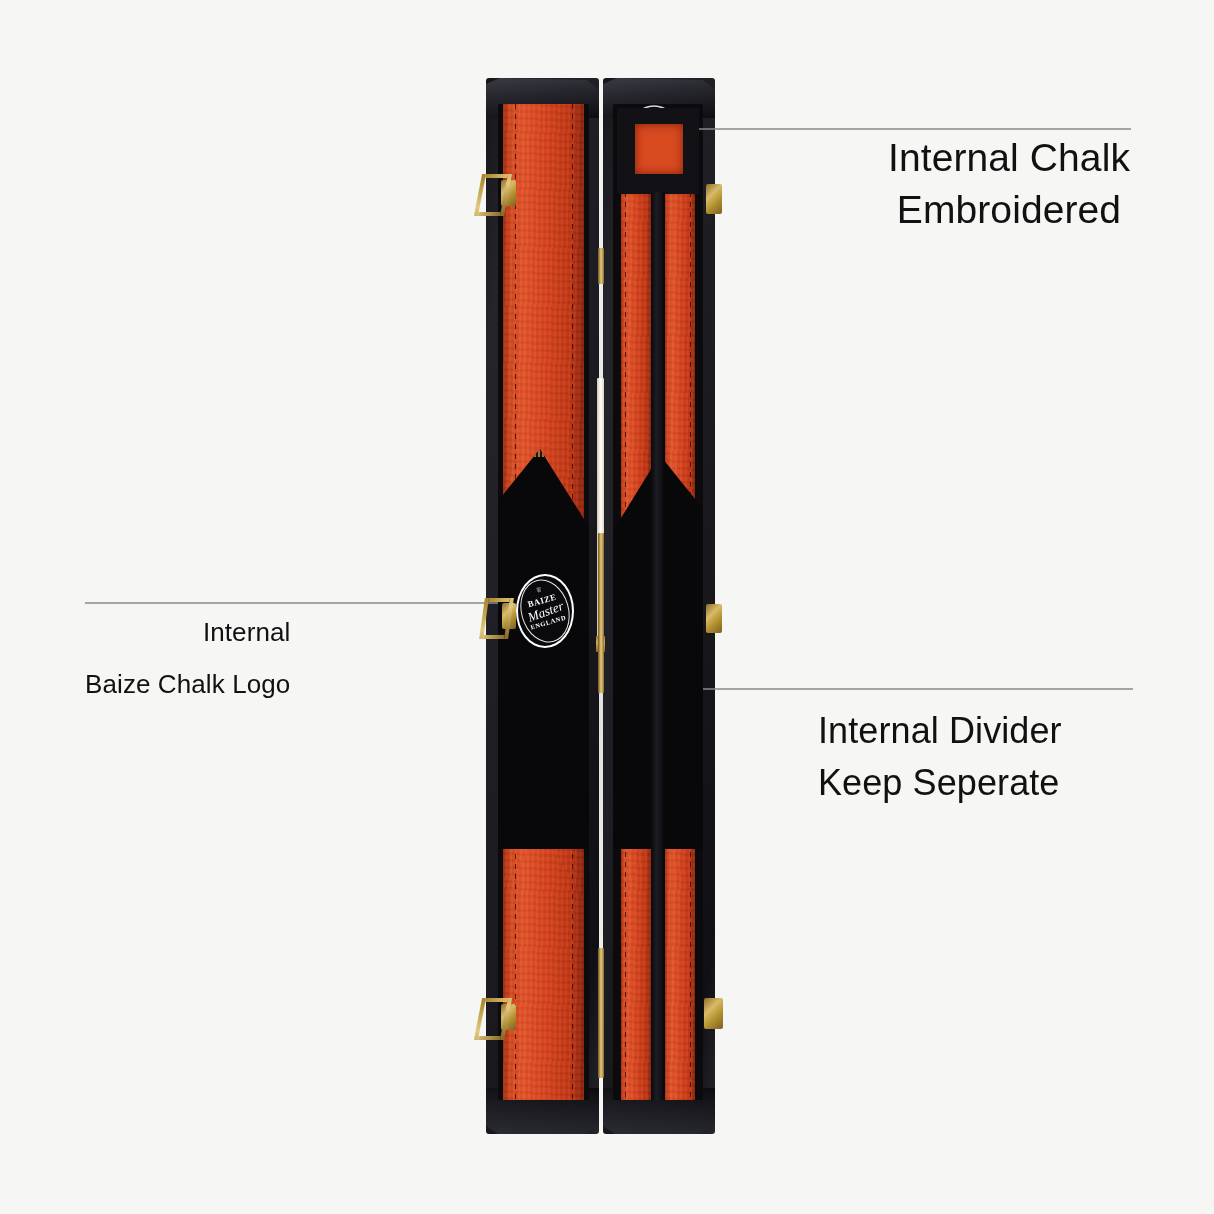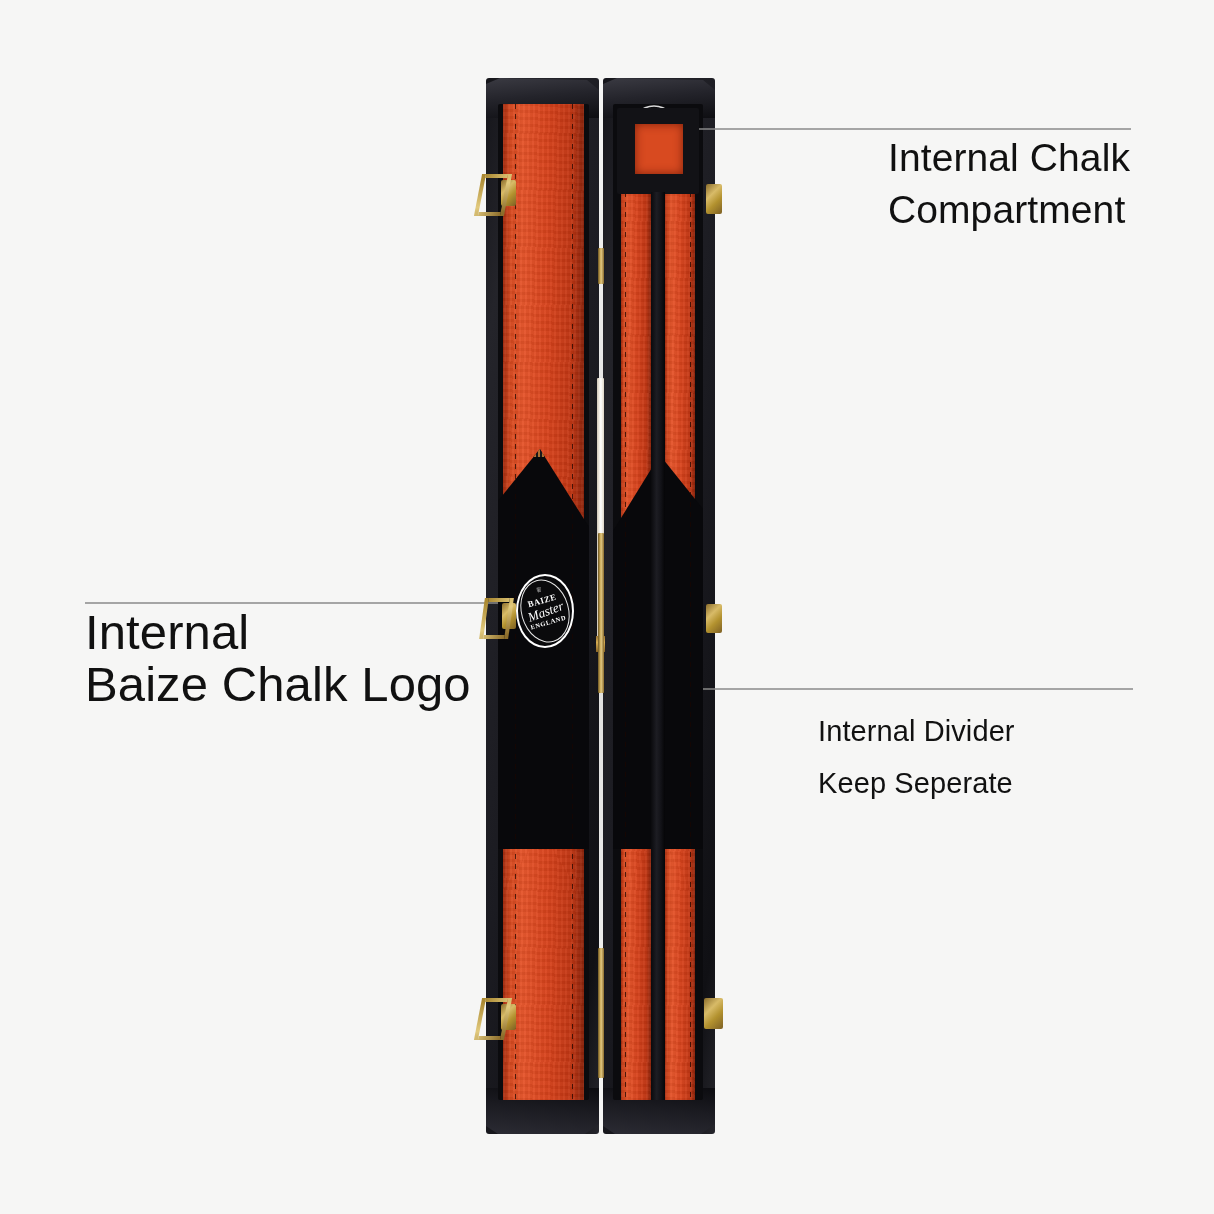--- a/index.html
+++ b/index.html
@@ -25,36 +25,36 @@
     position: absolute;
     color: #111111;
     font-weight: 300;
     letter-spacing: 0.1px;
   }
   .callout .line-txt { display: block; white-space: pre; }
 
   #callout-chalk {
     top: 132px;
     right: 84px;
-    text-align: left;
+    text-align: center;
     font-size: 39px;
     line-height: 52px;
   }
   #callout-logo {
     top: 606px;
     left: 85px;
-    text-align: left;
-    font-size: 49px;
+    text-align: right;
+    font-size: 26px;
     line-height: 52px;
   }
   #callout-divider {
     top: 705px;
     left: 818px;
     text-align: left;
-    font-size: 29px;
+    font-size: 36px;
     line-height: 52px;
   }
 
   
   #overlay {
     position: absolute;
     left: 0; top: 0;
     width: 1214px; height: 1214px;
     pointer-events: none;
   }
@@ -357,21 +357,21 @@
     <line x1="654" y1="129" x2="1131" y2="129" stroke="#8a8a8a" stroke-width="1.4"></line>
 
     <line x1="85" y1="603" x2="517" y2="603" stroke="#8a8a8a" stroke-width="1.4"></line>
 
     <circle cx="647" cy="689" r="15" fill="none" stroke="#9a9a9a" stroke-width="1.6"></circle>
     <line x1="647" y1="689" x2="1133" y2="689" stroke="#8a8a8a" stroke-width="1.4"></line>
   </svg>
 
   <div class="callout" id="callout-chalk">
     <span class="line-txt">Internal Chalk</span>
-    <span class="line-txt">Compartment</span>
+    <span class="line-txt">Embroidered</span>
   </div>
 
   <div class="callout" id="callout-logo">
     <span class="line-txt">Internal</span>
     <span class="line-txt">Baize Chalk Logo</span>
   </div>
 
   <div class="callout" id="callout-divider">
     <span class="line-txt">Internal Divider</span>
     <span class="line-txt">Keep Seperate</span>

